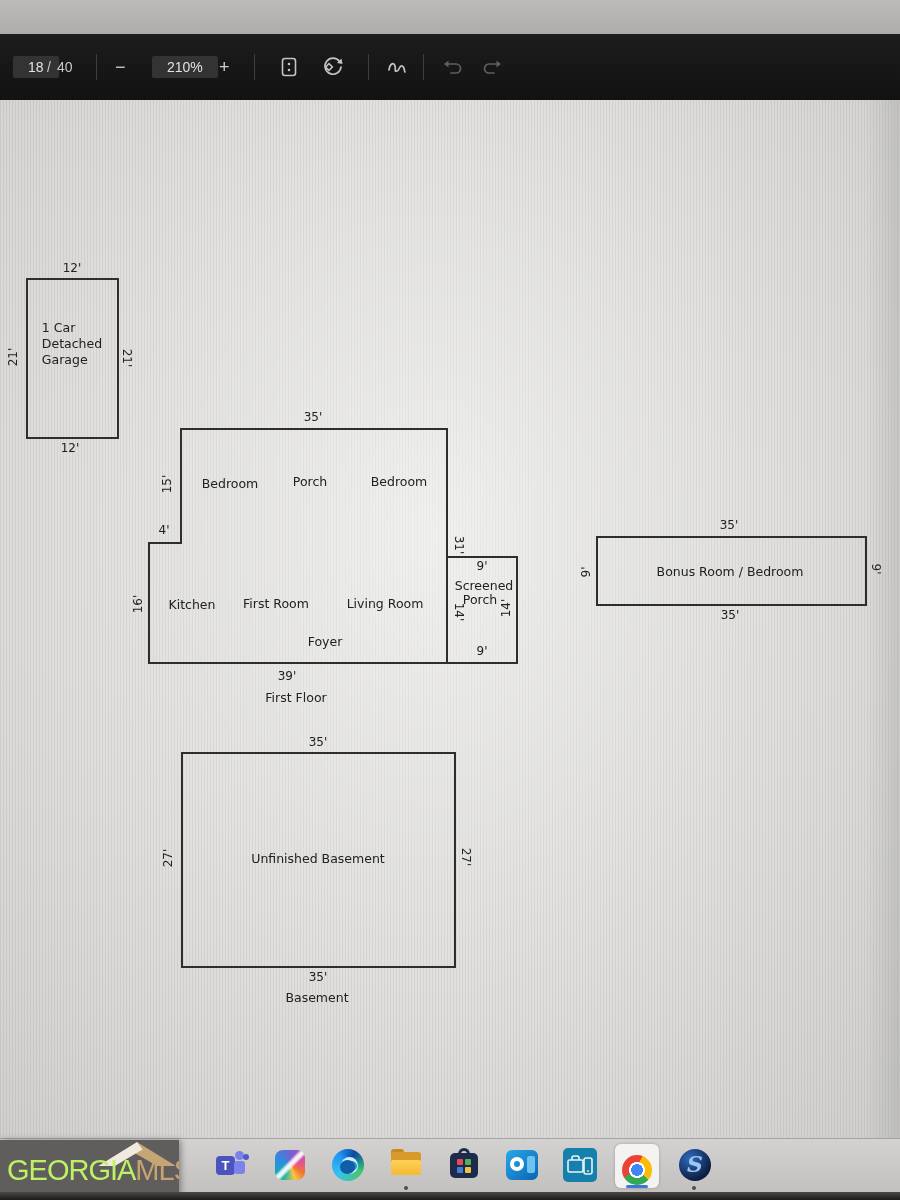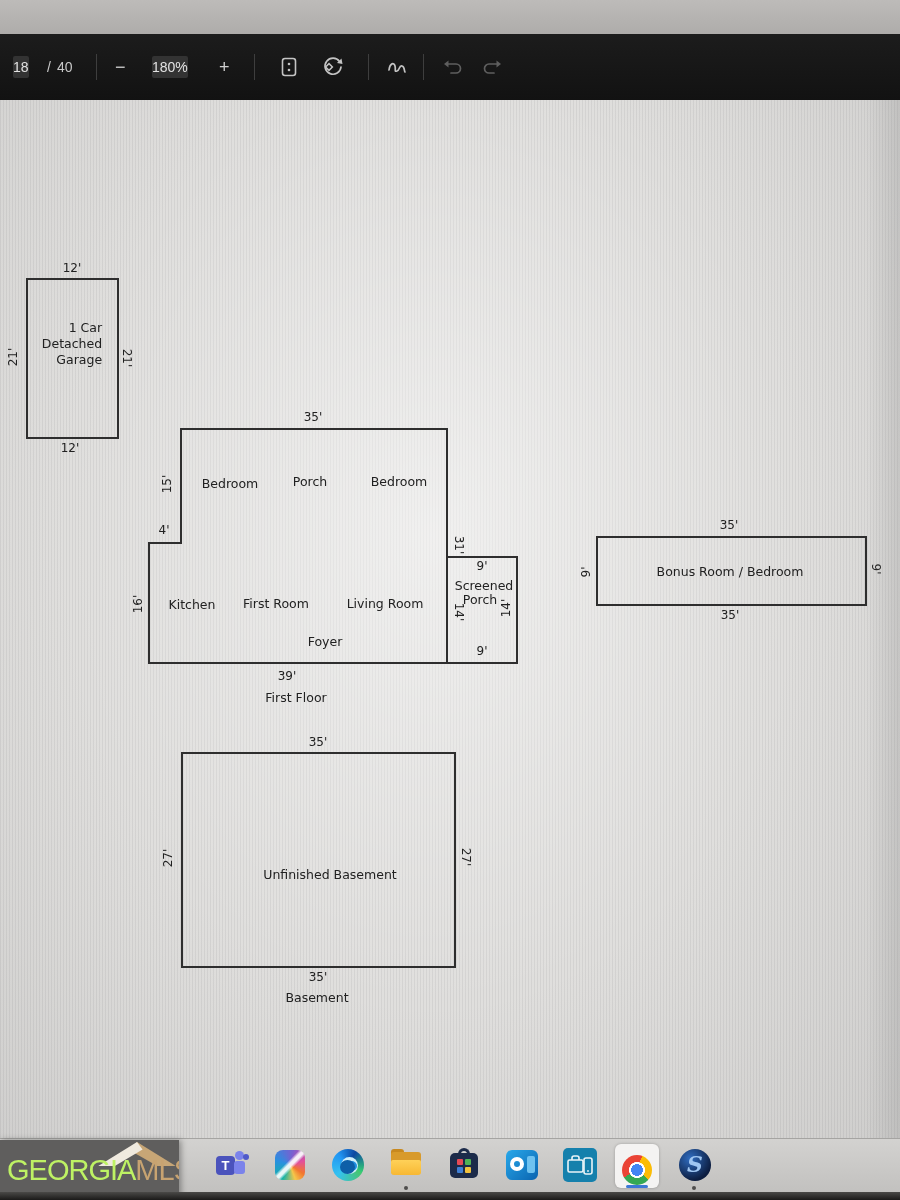--- a/index.html
+++ b/index.html
@@ -7,21 +7,21 @@
   body { position:relative; font-family:"Liberation Sans", sans-serif; background:#b3b1af; }
 
   
   .top-strip { position:absolute; left:0; top:0; width:900px; height:34px;
     background:linear-gradient(#bdbbb9,#aeacaa); }
 
   
   .toolbar { position:absolute; left:0; top:34px; width:900px; height:66px;
     background:linear-gradient(#1c1c1c,#121212); color:#d4d4d4; font-size:14px; }
   .tb { position:absolute; top:50%; transform:translateY(-50%); }
-  .tb-box { background:#333; border-radius:2px; padding:3px 0; color:#e2e2e2; }
+  .tb-box { background:#333; border-radius:2px; padding:3px 15px; color:#e2e2e2; }
   .tb-text { color:#c9c9c9; }
   .tb-divider { position:absolute; top:50%; transform:translateY(-50%);
     width:1px; height:26px; background:#3e3e3e; }
   .tb-btn { background:none; border:none; color:#cfcfcf; font-size:18px; cursor:pointer;
     line-height:1; font-family:"Liberation Sans",sans-serif; }
   .tb-icon svg { display:block; }
 
   
   .content { position:absolute; left:0; top:100px; width:900px; height:1038px;
     background:
@@ -31,21 +31,21 @@
   .right-shade { position:absolute; right:0; top:0; width:34px; height:100%;
     background:linear-gradient(90deg, rgba(130,130,130,0) 0%, rgba(130,130,130,0.22) 100%); }
   .plan-svg { position:absolute; left:0; top:0; }
 
   
   .lbl { position:absolute; transform:translate(-50%,-50%); white-space:nowrap;
     font-family:"DejaVu Sans", sans-serif; font-size:12.5px; color:#212121; }
   .lbl.dim { font-size:12px; }
   .lbl.rl { transform:translate(-50%,-50%) rotate(-90deg); } 
   .lbl.rr { transform:translate(-50%,-50%) rotate(90deg); }  
-  .lbl.multiline { text-align:right; line-height:16px; }
+  .lbl.multiline { text-align:left; line-height:16px; }
 
   
   .taskbar { position:absolute; left:0; top:1138px; width:900px; height:54px;
     background:linear-gradient(#d3d2d0,#c2c1bf); border-top:1px solid #a5a4a2; }
   .bottom-strip { position:absolute; left:0; top:1192px; width:900px; height:8px;
     background:linear-gradient(#4a4947,#1b1a19); }
 
   
   .mls-logo { position:absolute; left:0; top:1140px; width:179px; height:60px;
     background:#5f5e5d; box-shadow:2px 0 6px rgba(0,0,0,0.35); overflow:hidden; }
@@ -131,21 +131,21 @@
 <div class="top-strip"></div>
 
 <div class="toolbar">
   <span class="tb tb-box" style="left:13px;">18</span>
   <span class="tb tb-text" style="left:47px;">/</span>
   <span class="tb tb-text" style="left:57px;">40</span>
 
   <div class="tb-divider" style="left:96px;"></div>
 
   <button class="tb tb-btn" style="left:115px;">−</button>
-  <span class="tb tb-box" style="left:152px;">180%</span>
+  <span class="tb tb-box" style="left:152px;">210%</span>
   <button class="tb tb-btn" style="left:219px;">+</button>
 
   <div class="tb-divider" style="left:254px;"></div>
 
   <span class="tb tb-icon" style="left:281px;">
     <svg width="16" height="20" viewBox="0 0 16 20">
       <rect x="1.5" y="1.5" width="13" height="17" rx="2.5" fill="none" stroke="#c4c4c4" stroke-width="1.6"></rect>
       <circle cx="8" cy="7" r="1.3" fill="#c4c4c4"></circle>
       <circle cx="8" cy="13" r="1.3" fill="#c4c4c4"></circle>
     </svg>
@@ -229,21 +229,21 @@
   <div class="lbl dim rl" style="left:506px; top:508px;">14'</div>
   <div class="lbl dim" style="left:482px; top:551px;">9'</div>
 
   <div class="lbl dim" style="left:729px; top:425px;">35'</div>
   <div class="lbl" style="left:730px; top:471px;">Bonus Room / Bedroom</div>
   <div class="lbl dim" style="left:730px; top:515px;">35'</div>
   <div class="lbl dim rl" style="left:586px; top:472px;">9'</div>
   <div class="lbl dim rr" style="left:876px; top:469px;">9'</div>
 
   <div class="lbl dim" style="left:318px; top:642px;">35'</div>
-  <div class="lbl" style="left:330px; top:758px;margin-top:16px;">Unfinished Basement</div>
+  <div class="lbl" style="left:318px; top:758px;">Unfinished Basement</div>
   <div class="lbl dim" style="left:318px; top:877px;">35'</div>
   <div class="lbl" style="left:317px; top:897px;">Basement</div>
   <div class="lbl dim rl" style="left:168px; top:758px;">27'</div>
   <div class="lbl dim rr" style="left:466px; top:757px;">27'</div>
 
   <div class="right-shade"></div>
 </div>
 
 <div class="taskbar"></div>
 

